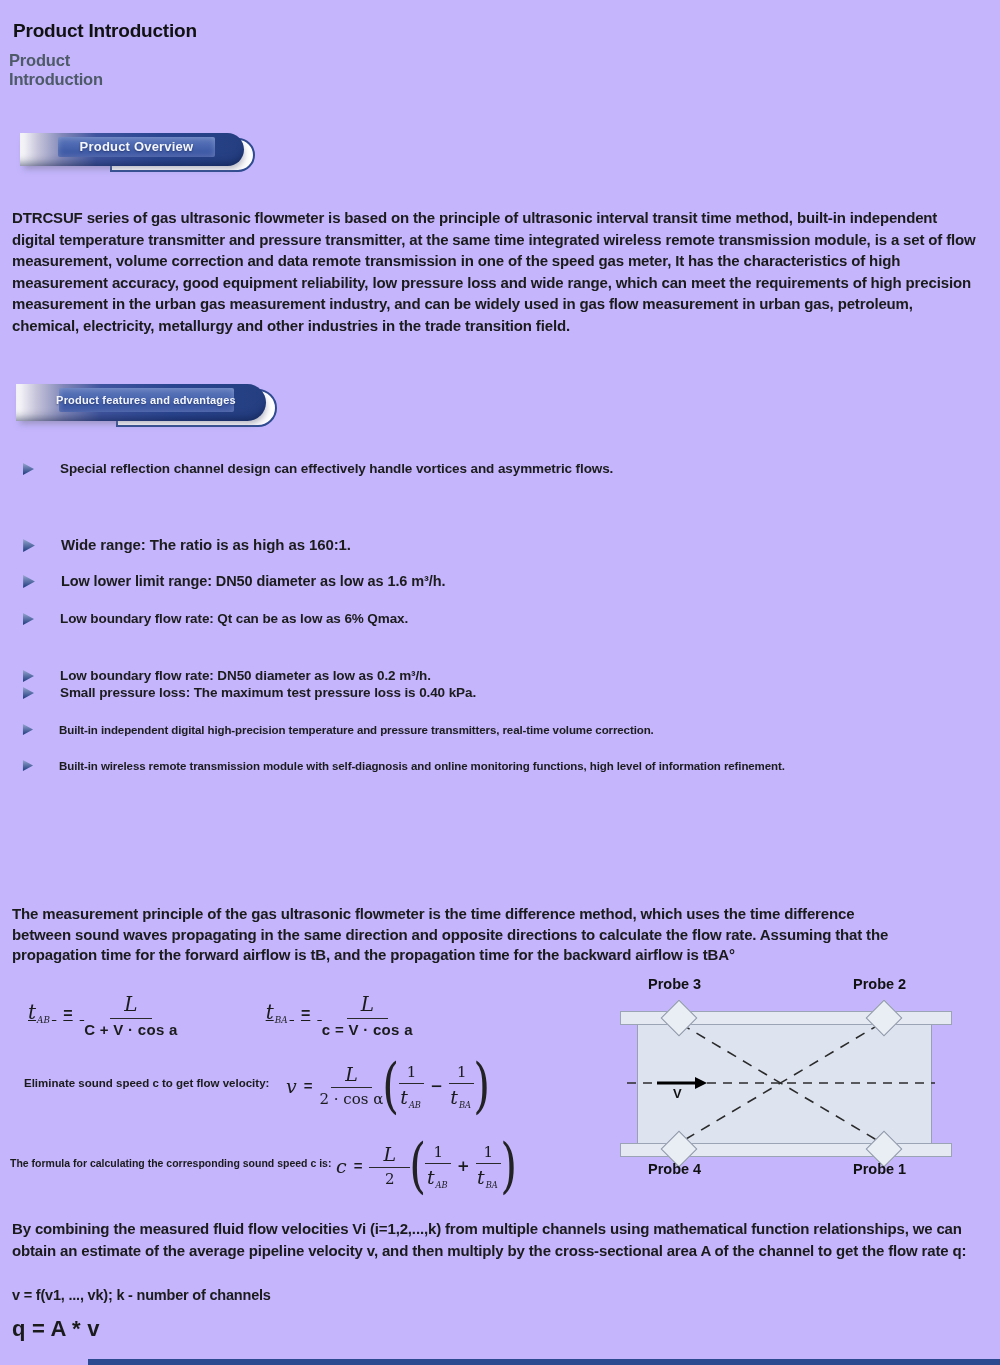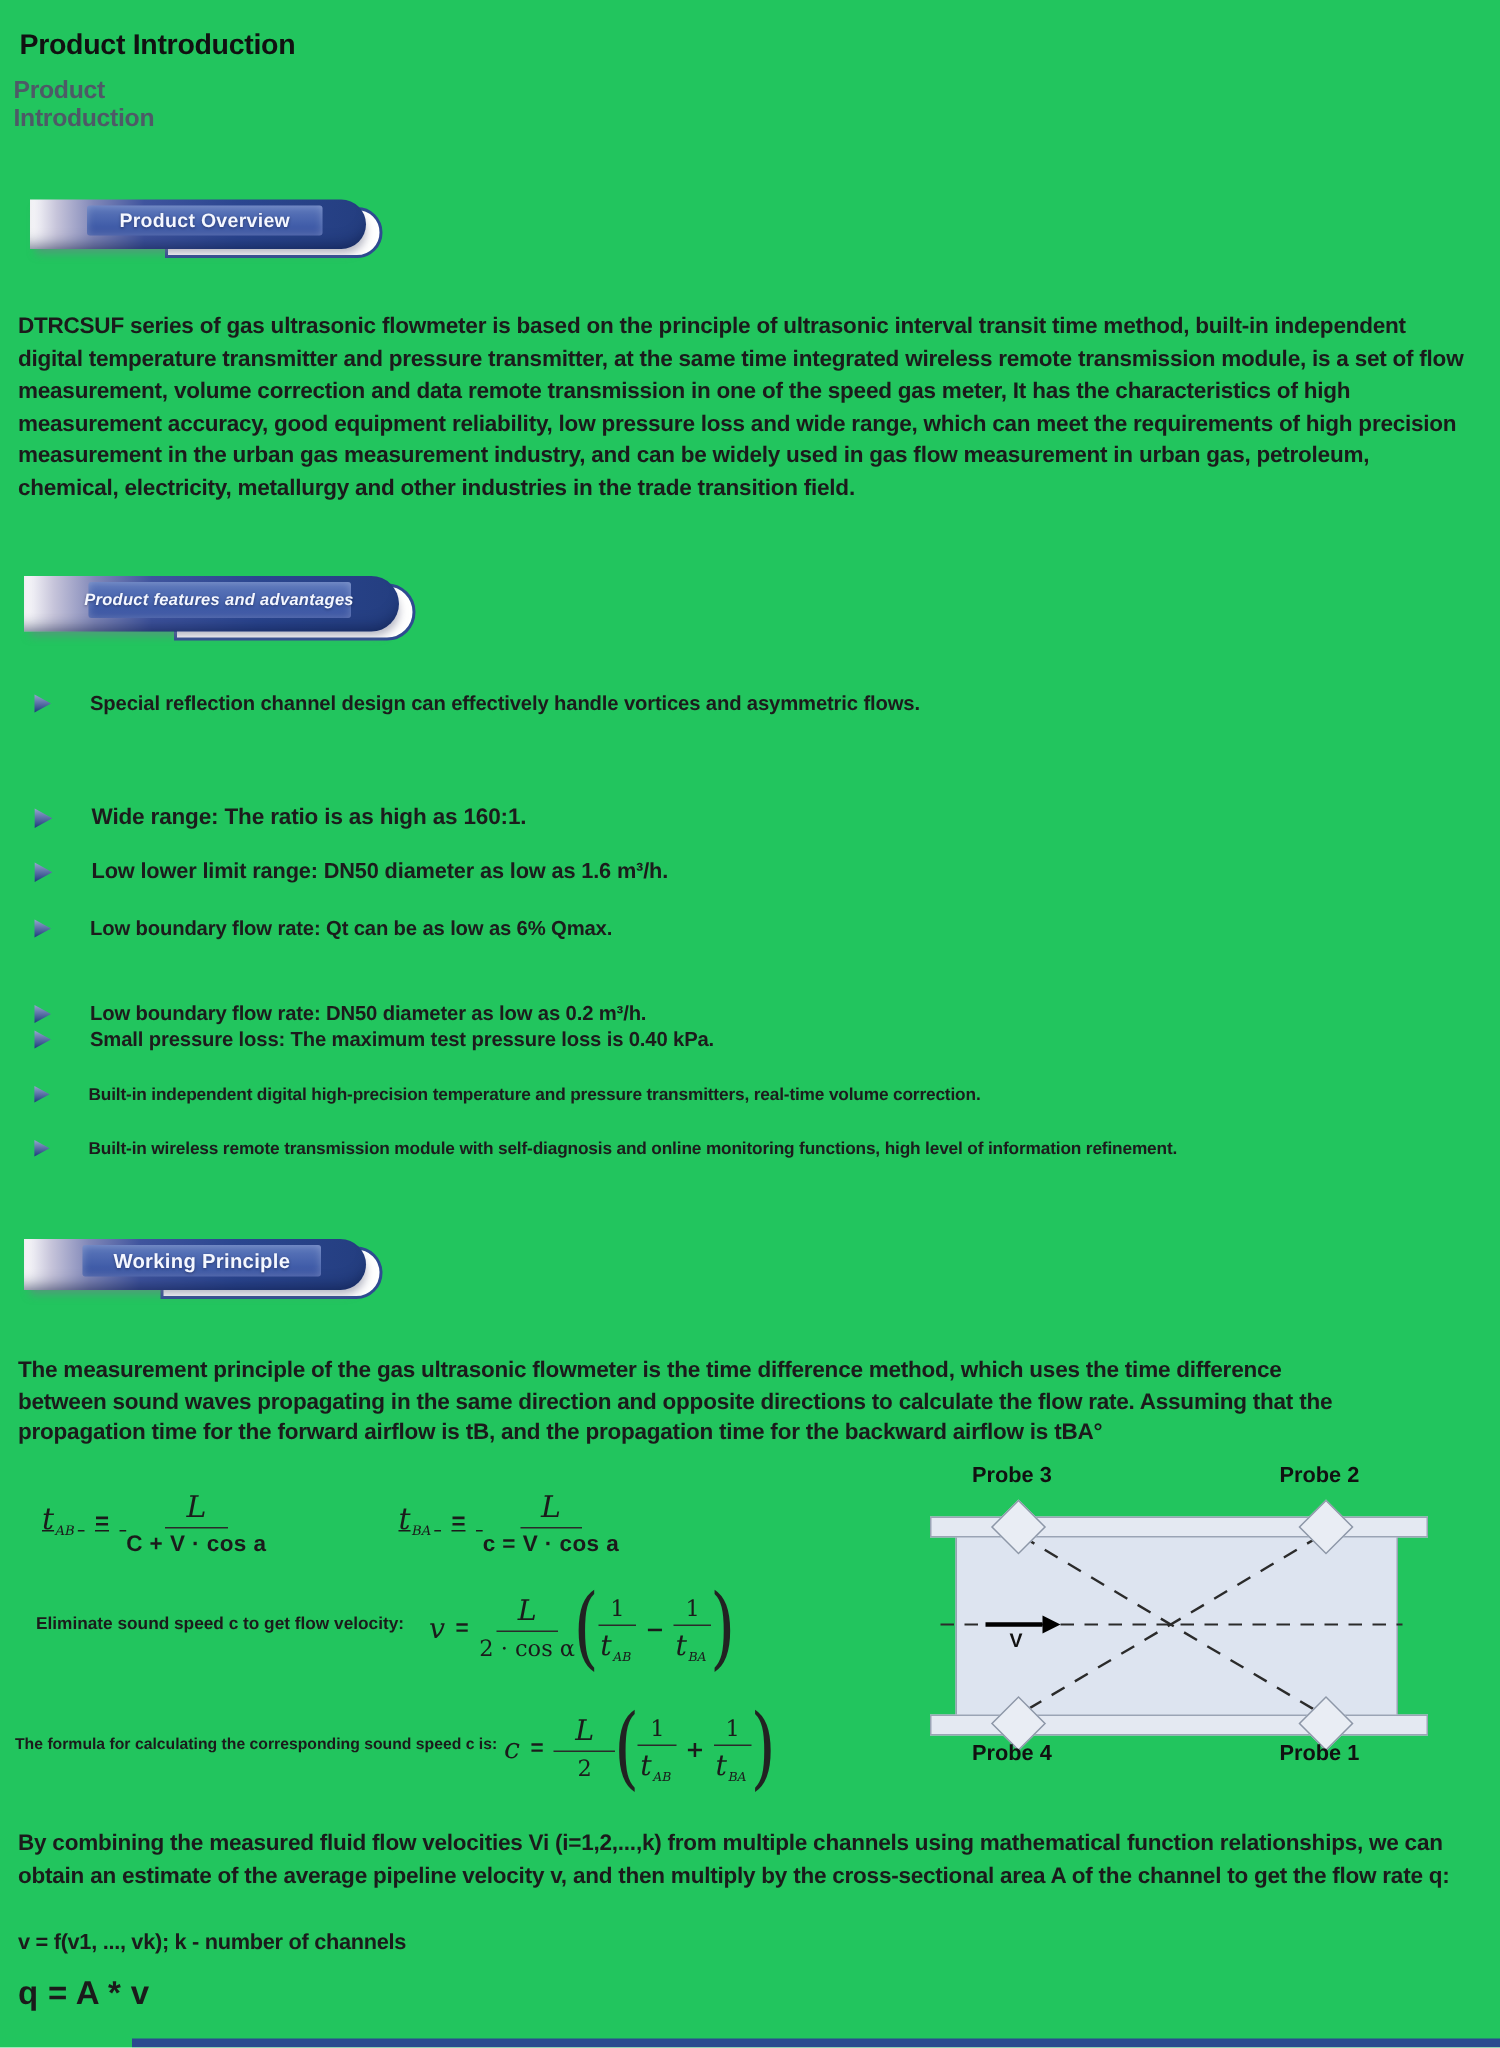--- a/index.html
+++ b/index.html
@@ -1,17 +1,17 @@
 <!DOCTYPE html>
 <html><head>
 <meta charset="utf-8">
 <style>
   html,body{margin:0;padding:0;background:#ffffff;}
   body{font-family:"Liberation Sans",sans-serif;color:#1b1b1b;}
-  .page{position:relative;width:1000px;height:1365px;background:#22c55e;overflow:hidden;}
+  .page{position:relative;width:1000px;height:1365px;background:#c4b5fd;overflow:hidden;}
 
   
   .main-title{position:absolute;left:13px;top:20px;font-size:19px;font-weight:700;color:#111;letter-spacing:-.2px;}
   .sub-title{position:absolute;left:9px;top:51px;font-size:16.5px;font-weight:600;color:#4e5a67;line-height:19px;letter-spacing:-.2px;}
 
   
   .banner{position:absolute;}
   .banner .ring{position:absolute;left:40%;top:5px;right:-11px;bottom:-6px;background:#fff;
     border:2px solid #2f4b91;border-radius:0 26px 26px 0;}
   .banner .pill{position:absolute;inset:0;border-radius:0 22px 22px 0;
@@ -85,21 +85,21 @@
   <div class="banner" style="left:20px;top:133px;width:224px;height:33px;">
     <div class="ring"></div>
     <div class="pill">
       <div class="strip"></div>
       <div class="label" style="font-size:13px;">Product Overview</div>
     </div>
   </div>
 
   <div class="para p-overview">DTRCSUF series of gas ultrasonic flowmeter is based on the principle of ultrasonic interval transit time method, built-in independent digital temperature transmitter and pressure transmitter, at the same time integrated wireless remote transmission module, is a set of flow measurement, volume correction and data remote transmission in one of the speed gas meter, It has the characteristics of high measurement accuracy, good equipment reliability, low pressure loss and wide range, which can meet the requirements of high precision measurement in the urban gas measurement industry, and can be widely used in gas flow measurement in urban gas, petroleum, chemical, electricity, metallurgy and other industries in the trade transition field.</div>
 
-  <div class="banner" style="left:16px;top:384px;width:250px;height:37px;font-style:italic;">
+  <div class="banner" style="left:16px;top:384px;width:250px;height:37px;">
     <div class="ring"></div>
     <div class="pill">
       <div class="strip"></div>
       <div class="label" style="font-size:11px;">Product features and advantages</div>
     </div>
   </div>
 
   <div class="bullet sz-a" style="top:461px;">
     <svg width="13" height="14" viewBox="0 0 13 14">
         <defs>
@@ -148,27 +148,20 @@
       </svg>
     <span>Built-in independent digital high-precision temperature and pressure transmitters, real-time volume correction.</span>
   </div>
   <div class="bullet sz-e" style="top:758px;">
     <svg width="12" height="13" viewBox="0 0 13 14">
         <polygon points="1,1 12,7 1,13" fill="url(#g1)"></polygon>
       </svg>
     <span>Built-in wireless remote transmission module with self-diagnosis and online monitoring functions, high level of information refinement.</span>
   </div>
 
-  <div class="banner" style="left:16px;top:826px;width:228px;height:34px;">
-    <div class="ring"></div>
-    <div class="pill">
-      <div class="strip"></div>
-      <div class="label" style="font-size:13.5px;">Working Principle</div>
-    </div>
-  </div>
 
   <div class="para p-principle">The measurement principle of the gas ultrasonic flowmeter is the time difference method, which uses the time difference between sound waves propagating in the same direction and opposite directions to calculate the flow rate. Assuming that the propagation time for the forward airflow is tB, and the propagation time for the backward airflow is tBA°</div>
 
   <div class="formula-row1">
     <span>
       <span class="mvar">t</span><span class="msub">AB</span>
       <span class="meq">=</span>
       <span class="frac">
         <span class="fnum mvar">L</span>
         <span class="fden">C + V · cos a</span>

